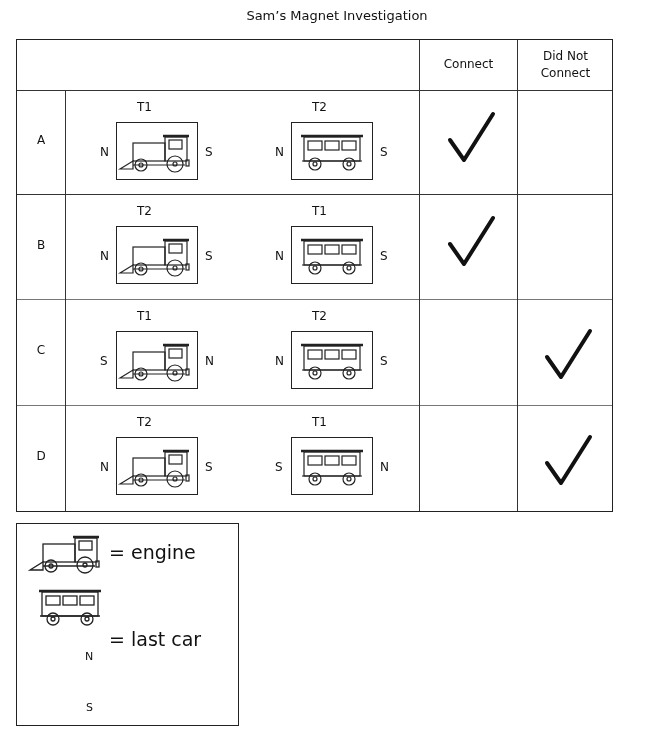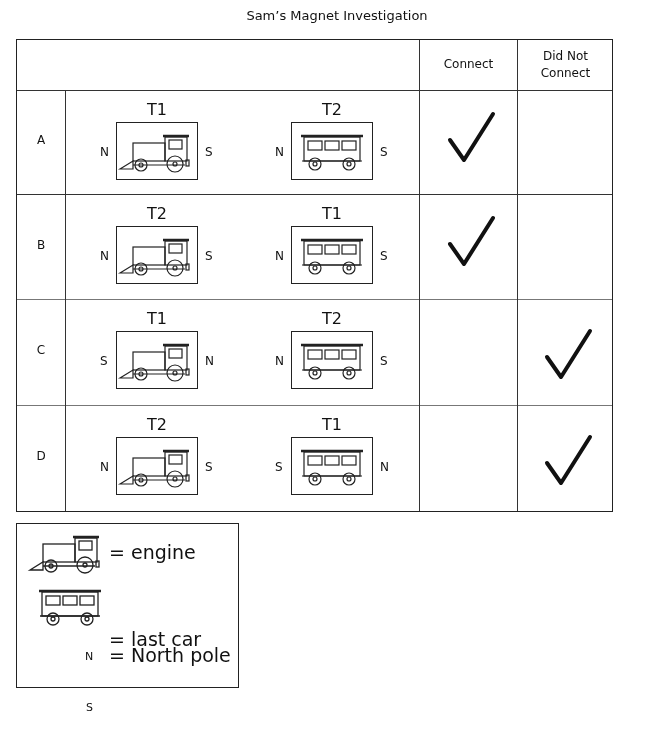--- a/index.html
+++ b/index.html
@@ -6,26 +6,26 @@
   body { width: 648px; height: 738px; position: relative; overflow: hidden;
          font-family: "DejaVu Sans", "Liberation Sans", sans-serif; color: #111; }
   .title { position: absolute; top: 8px; left: 10px; width: 630px; text-align: center;
            font-size: 13px; font-weight: normal; margin-left: 12px; }
   .grid { position: absolute; left: 16px; top: 39px; width: 597px; height: 473px;
           border: 1.5px solid #222; box-sizing: border-box; }
   .hline { position: absolute; left: 0; height: 0; border-top: 1px solid #333; }
   .vline { position: absolute; width: 0; border-left: 1px solid #333; }
   .hdr { position: absolute; font-size: 12px; text-align: center; line-height: 17px; }
   .rowlbl { position: absolute; left: 0; width: 48px; text-align: center; font-size: 12px; }
-  .tlabel { position: absolute; font-size: 16px; width: 40px; text-align: center; }
+  .tlabel { position: absolute; font-size: 12px; width: 40px; }
   .pole { position: absolute; font-size: 12px; }
   .iconbox { position: absolute; width: 82px; height: 58px; border: 1.5px solid #222; box-sizing: border-box; }
   .iconbox svg { position: absolute; left: 0; top: 0; }
   .check { position: absolute; }
-  .legend { position: absolute; left: 16px; top: 523px; width: 223px; height: 165px;
+  .legend { position: absolute; left: 16px; top: 523px; width: 223px; height: 203px;
             border: 1.5px solid #222; box-sizing: border-box; }
   .leg-text { position: absolute; font-size: 19px; }
   .leg-pole { position: absolute; font-size: 11px; }
 </style>
 </head>
 <body>
 
 <div class="title">Sam’s Magnet Investigation</div>
 
 <div class="grid" id="grid">
@@ -282,16 +282,15 @@
       <line x1="1" y1="28" x2="61" y2="28"></line>
       <circle cx="14" cy="31" r="6"></circle>
         <circle cx="14" cy="31" r="2"></circle>
       <circle cx="48" cy="31" r="6"></circle>
         <circle cx="48" cy="31" r="2"></circle>
     </g>
   </svg>
   <div class="leg-text" style="left:92px; top:68px;margin-top:36px;">= last car</div>
 
   <div class="leg-pole" style="left:68px; top:126px;">N</div>
-  <div class="leg-text" style="left:92px; top:120px;">= North pole</div>
 
   <div class="leg-pole" style="left:69px; top:177px;">S</div>
 </div>
 
 </body></html>

